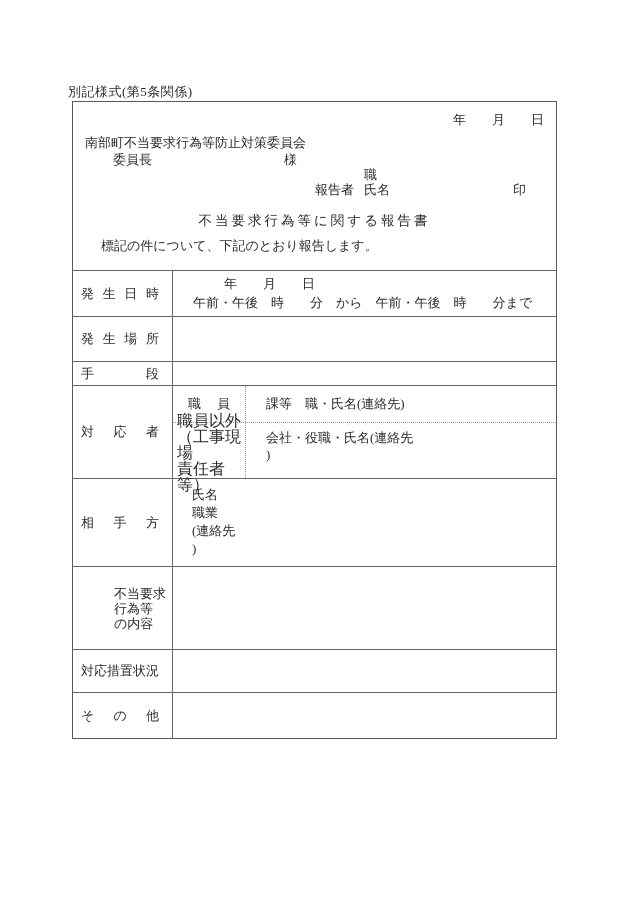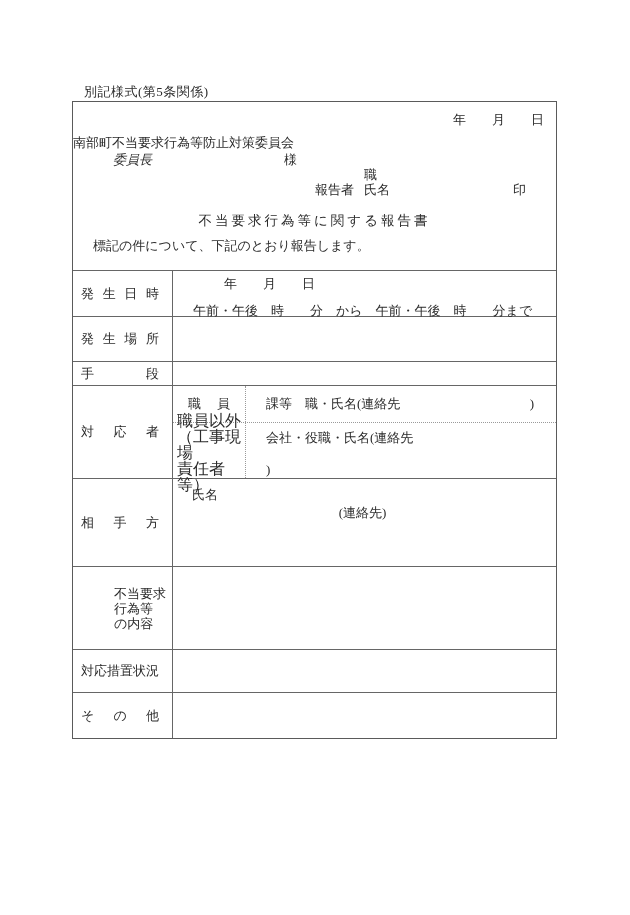--- a/index.html
+++ b/index.html
@@ -5,48 +5,48 @@
   html,body { margin:0; padding:0; }
   body {
     width:630px; height:915px; background:#ffffff; position:relative;
     font-family:"Liberation Serif","DejaVu Serif",serif;
     color:#2b2b2b; font-size:13px;
     -webkit-font-smoothing:antialiased;
   }
   .abs { position:absolute; }
 
   
-  .form-note { left:84px; top:83px; font-size:13px; letter-spacing:0.5px; }
+  .form-note { left:68px; top:83px; font-size:13px; letter-spacing:0.5px; }
 
   
   .box {
     left:72px; top:101px; width:485px; height:638px;
     border:1px solid #5a5a5a; box-sizing:border-box; position:absolute;
     background:#fff;
     padding-left:36px;
   }
   .box .abs { position:absolute; }
 
   
   .hdr-date { top:9px; right:12px; }
-  .hdr-committee { top:32px; left:0;text-align:center; }
+  .hdr-committee { top:32px; left:12px;text-align:center; }
   .hdr-chair { top:49px; left:0; width:100%; height:16px; }
-  .hdr-chair .chairman { position:absolute; left:40px;font-style:italic; }
+  .hdr-chair .chairman { position:absolute; left:40px; }
   .hdr-chair .sama { position:absolute; left:211px; }
   .hdr-shoku { top:64px; left:291px; }
   .hdr-reporter { top:79px; left:0; width:100%; height:16px; }
   .hdr-reporter .rep { position:absolute; left:242px; }
   .hdr-reporter .nm { position:absolute; left:291px; }
   .hdr-reporter .seal { position:absolute; left:440px; }
 
   .doc-title {
     top:110px; left:0; width:100%; text-align:center;
     letter-spacing:3px; font-size:13.5px;
   }
-  .intro { top:135px; left:20px; }
+  .intro { top:135px; left:28px; }
 
   
   .grid { position:absolute; top:168px; left:0; right:0; bottom:0; }
   .row { display:flex; box-sizing:border-box; border-top:1px solid #666; }
   .r1 { height:46px; } .r2 { height:45px; } .r3 { height:24px; }
   .r4 { height:93px; } .r5 { height:88px; } .r6 { height:83px; }
   .r7 { height:43px; } .r8 { height:46px; }
 
   .lbl {
     width:100px; box-sizing:border-box; border-right:1px solid #666;
@@ -57,45 +57,45 @@
     padding:0 13px 0 8px; box-sizing:border-box;
   }
   .lbl-multiline {
     padding-left:6px; line-height:15px; white-space:pre-line;margin-left:35px;
   }
   .cnt { flex:1; box-sizing:border-box; position:relative; }
 
   
   .cnt-datetime { padding-top:3px; line-height:19px; }
   .dt-l1 { padding-left:51px; }
-  .dt-l2 { padding-left:20px;margin-top:8px; }
+  .dt-l2 { padding-left:20px; }
 
   
   .sub { display:flex; box-sizing:border-box; }
   .sub1 { height:36px; }
   .sub2 { height:56px; border-top:1px dotted #9a9a9a; }
   .sublbl {
     width:73px; flex:none; box-sizing:border-box;
     border-right:1px dotted #9a9a9a; display:flex; align-items:center;
   }
   .sublbl .chars { padding:0 15px 0 15px; }
   .sublbl-multi {
     display:block; padding:4px 3px 0 4px; line-height:16px;
     white-space:pre-line; font-size:16px;
   }
   .subcnt {
-    flex:1; display:flex; justify-content:space-between;
+    flex:1; display:flex; 
     box-sizing:border-box; padding:0 22px 0 20px;
   }
   .sub1 .subcnt { align-items:center; }
   .sub2 .subcnt { align-items:flex-start; padding-top:6px;flex-direction:column; }
 
   
   .cnt-party { padding:7px 23px 0 19px; line-height:18px; }
-  .party-last { display:flex; justify-content:center; }
+  .party-last { display:flex; justify-content:flex-end;flex-direction:column; }
 
   .empty-cell { }
 </style>
 </head>
 <body>
 
 <div class="abs form-note">別記様式(第5条関係)</div>
 
 <div class="box">
 
@@ -192,20 +192,21 @@
     <div class="row r5">
       <div class="lbl">
         <div class="chars">
             <span>相</span>
             <span>手</span>
             <span>方</span>
           </div>
       </div>
       <div class="cnt cnt-party">
         <div>氏名</div>
+        <div>職業</div>
         <div class="party-last">
           <span>(連絡先</span>
           <span>)</span>
         </div>
       </div>
     </div>
 
     <div class="row r6">
       <div class="lbl">
         <div class="lbl-multiline">不当要求行為等

